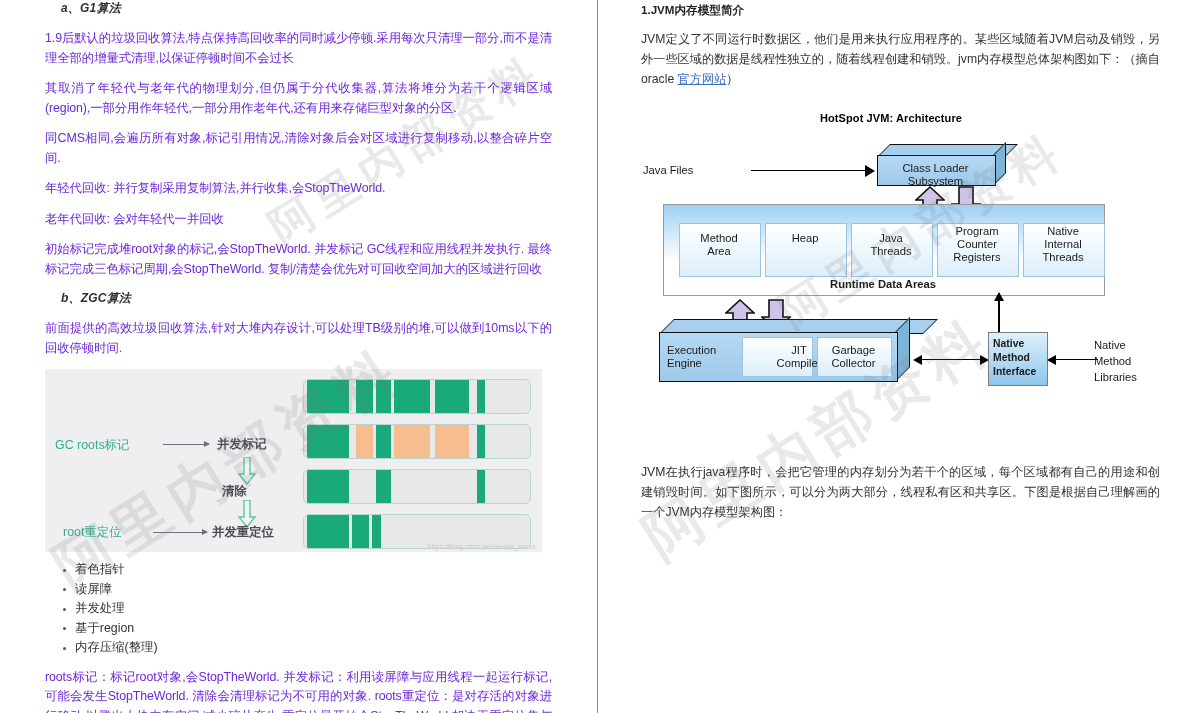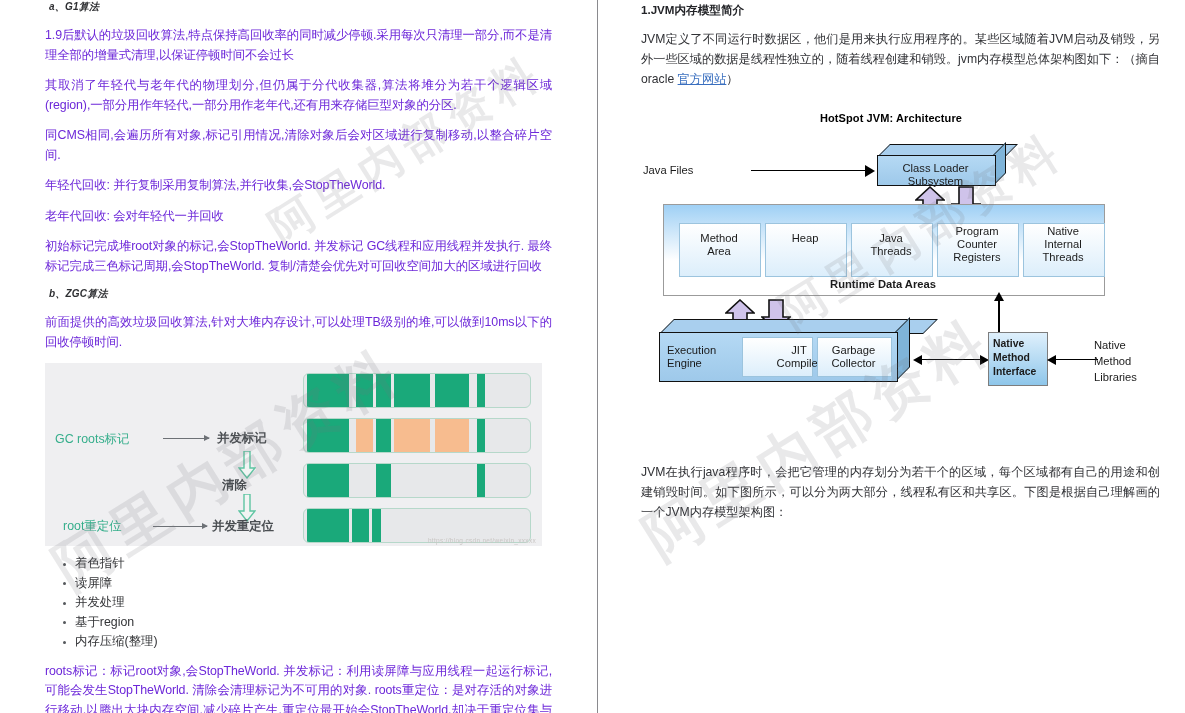--- a/index.html
+++ b/index.html
@@ -46,25 +46,25 @@
   .para {
     font-size: 12.4px;
     line-height: 19.5px;
     color: #6d28d9;
     margin: 0 0 11px 0;
     letter-spacing: -0.1px;
     text-align: justify;
   }
   .para-first { margin-top: 18px; }
   .sub-head {
-    font-size: 10px;
+    font-size: 12px;
     font-style: italic;
     font-weight: 600;
     color: #2f3033;
-    margin: 0 0 12px 4px;
+    margin: 0 0 12px 16px;
     letter-spacing: 0.2px;
   }
   .sub-head-sp { margin-top: 3px; }
 
   .bullets {
     margin: 8px 0 10px 0;
     padding-left: 30px;
     list-style: none;
   }
   .bullets li {

